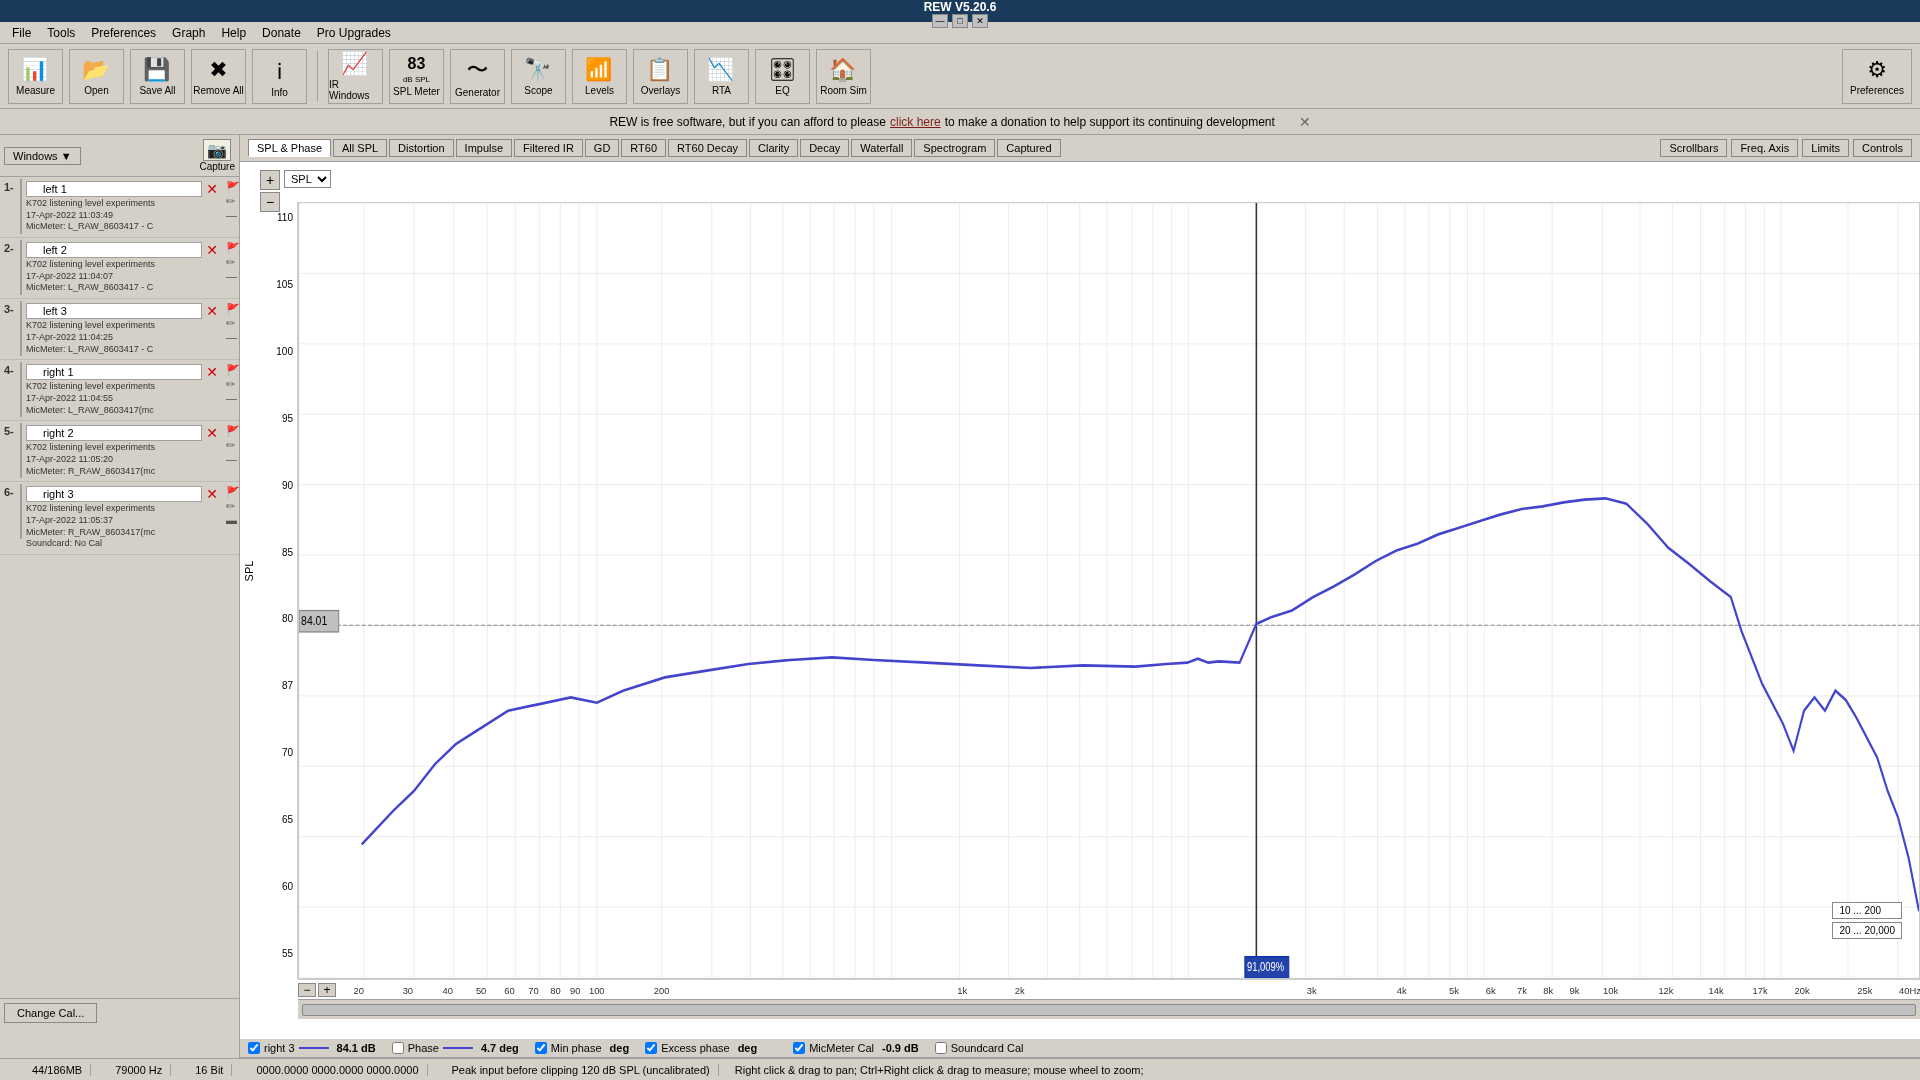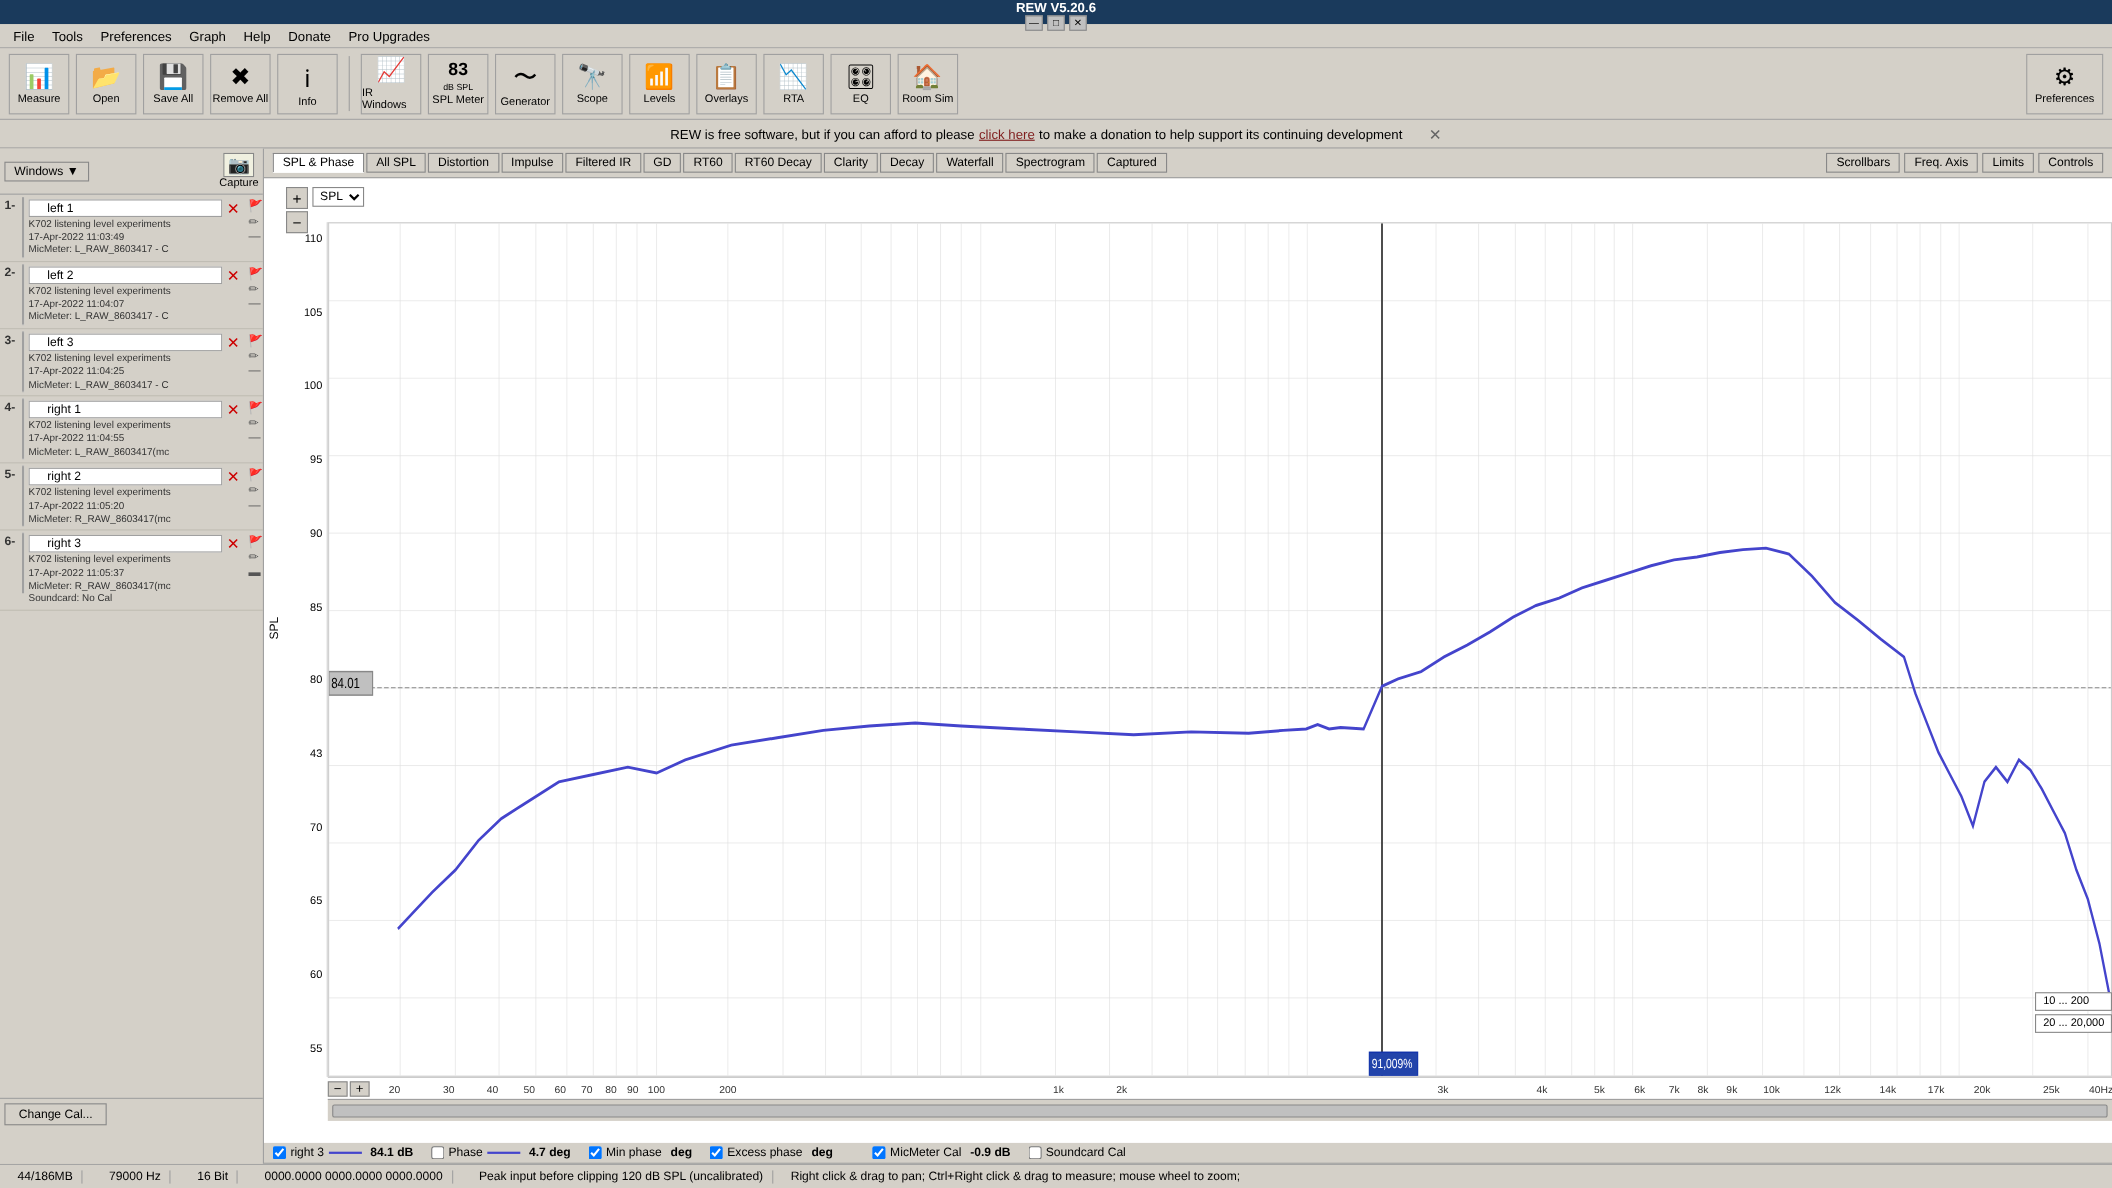--- a/index.html
+++ b/index.html
@@ -292,21 +292,21 @@
     .legend-checkbox { width: 12px; height: 12px; border: 1px solid #888; cursor: pointer; }
     .legend-line { width: 30px; height: 2px; }
     .legend-value { font-weight: bold; margin-left: 4px; }
     
     .status-bar {
       height: 22px;
       background: #d4d0c8;
       border-top: 1px solid #a0a0a0;
       display: flex;
       align-items: center;
-      padding: 0 8px;
+      padding: 0 24px;
       font-size: 11px;
       gap: 16px;
     }
     .status-section {
       padding: 0 8px;
       border-right: 1px solid #a0a0a0;
     }
     .zoom-btn {
       width: 20px;
       height: 20px;
@@ -652,21 +652,21 @@
       </div>
 
       <div class="y-axis" style="position:absolute;left:18px;top:40px;bottom:60px;width:40px;">
         <span>110</span>
         <span>105</span>
         <span>100</span>
         <span>95</span>
         <span>90</span>
         <span>85</span>
         <span>80</span>
-        <span>43</span>
+        <span>87</span>
         <span>70</span>
         <span>65</span>
         <span>60</span>
         <span>55</span>
       </div>
 
       <div style="position:absolute;left:58px;top:40px;right:0;bottom:60px;background:white;border:1px solid #ccc;">
         <svg width="100%" height="100%" viewBox="0 0 1550 580" preserveAspectRatio="none">
 
           <g stroke="#e0e0e0" stroke-width="0.5">
@@ -814,21 +814,21 @@
             "></polyline>
 
           <rect x="0" y="305" width="38" height="16" fill="#c0c0c0" stroke="#888"></rect>
           <text x="2" y="316" font-size="10" fill="black">84.01</text>
 
           <rect x="905" y="564" width="42" height="16" fill="#2244aa" stroke="#1133aa"></rect>
           <text x="907" y="575" font-size="9" fill="white">91,009%</text>
         </svg>
       </div>
 
-      <div style="position:absolute;right:0;bottom:100px;display:flex;flex-direction:column;gap:3px;z-index:10;">
+      <div style="position:absolute;right:18px;bottom:100px;display:flex;flex-direction:column;gap:3px;z-index:10;">
         <div class="range-box">10 ... 200</div>
         <div class="range-box">20 ... 20,000</div>
       </div>
 
       <div style="position:absolute;left:58px;right:0;bottom:40px;height:20px;background:white;border-top:1px solid #ccc;">
         <svg width="100%" height="20" viewBox="0 0 1550 20" preserveAspectRatio="none">
           <text x="0" y="14" font-size="9" fill="#333">10</text>
           <text x="53" y="14" font-size="9" fill="#333">20</text>
           <text x="100" y="14" font-size="9" fill="#333">30</text>
           <text x="138" y="14" font-size="9" fill="#333">40</text>

